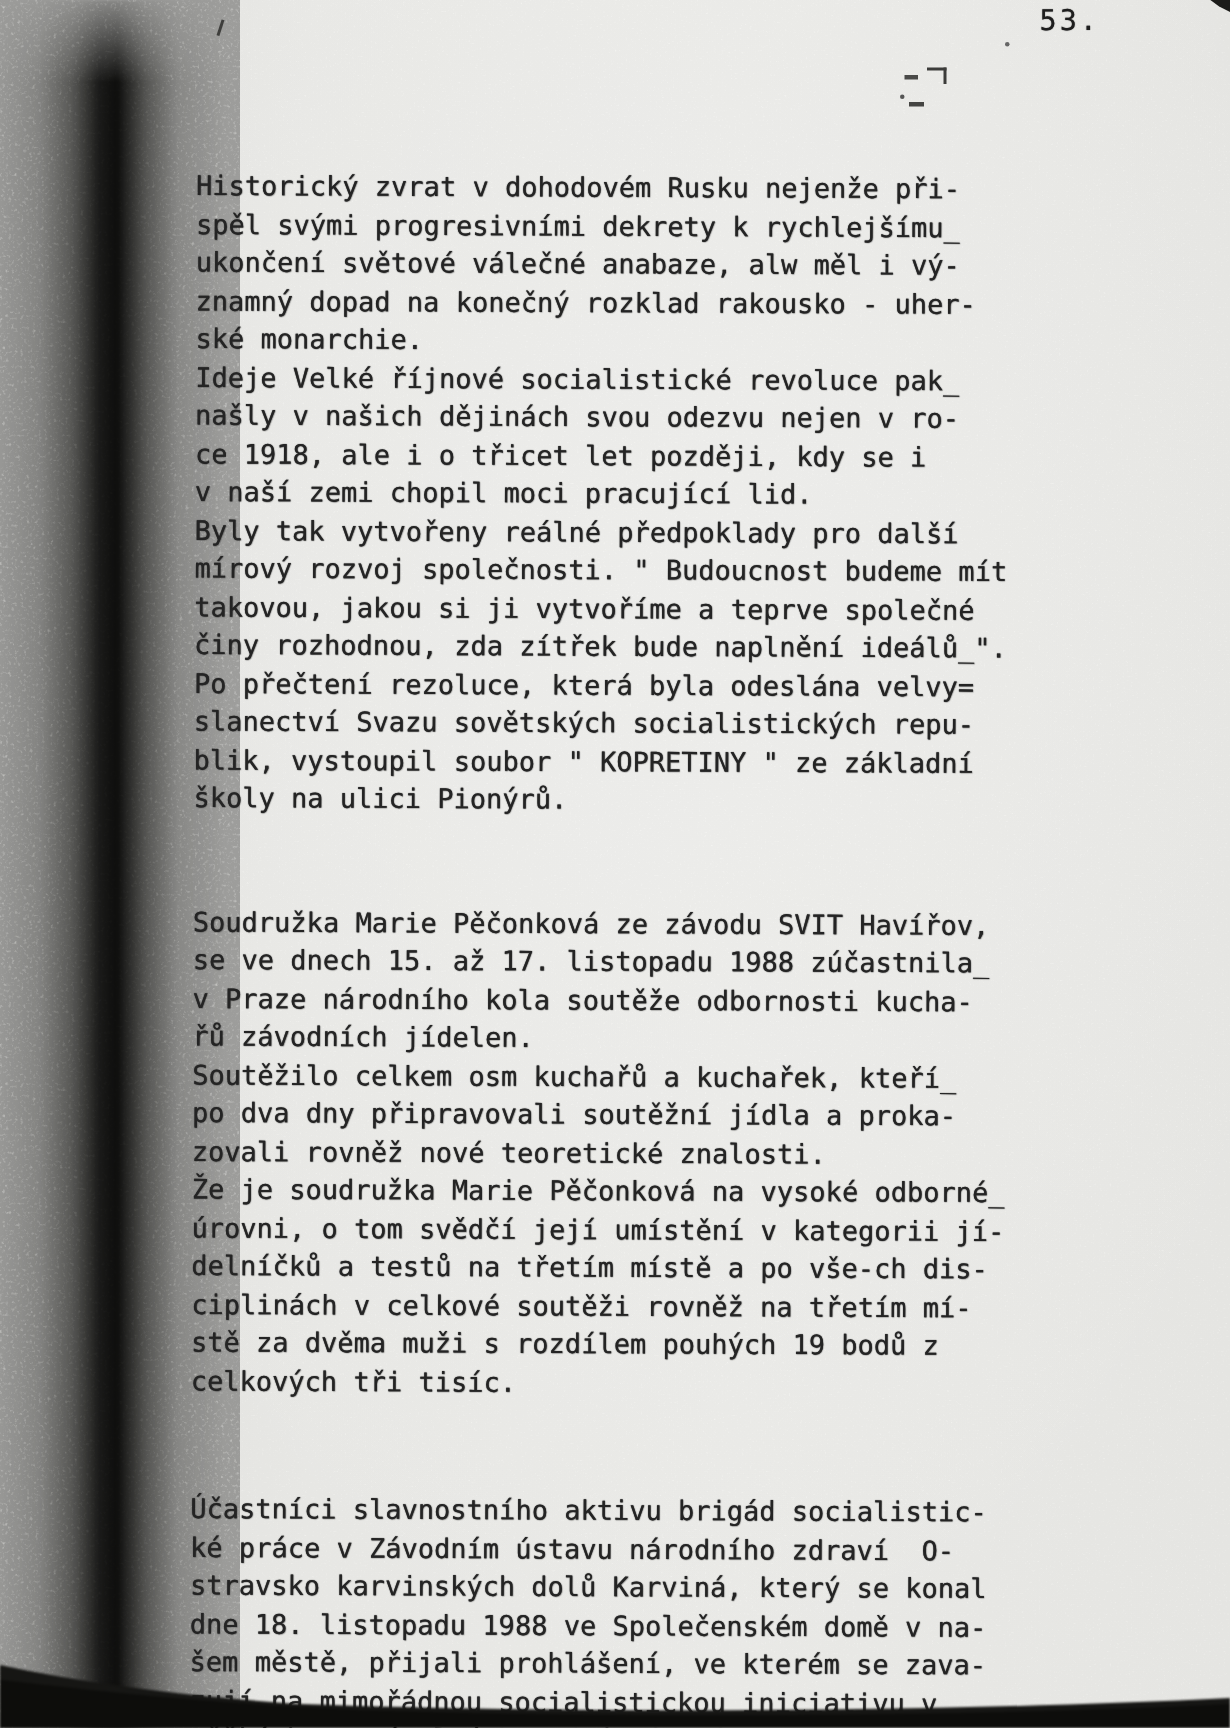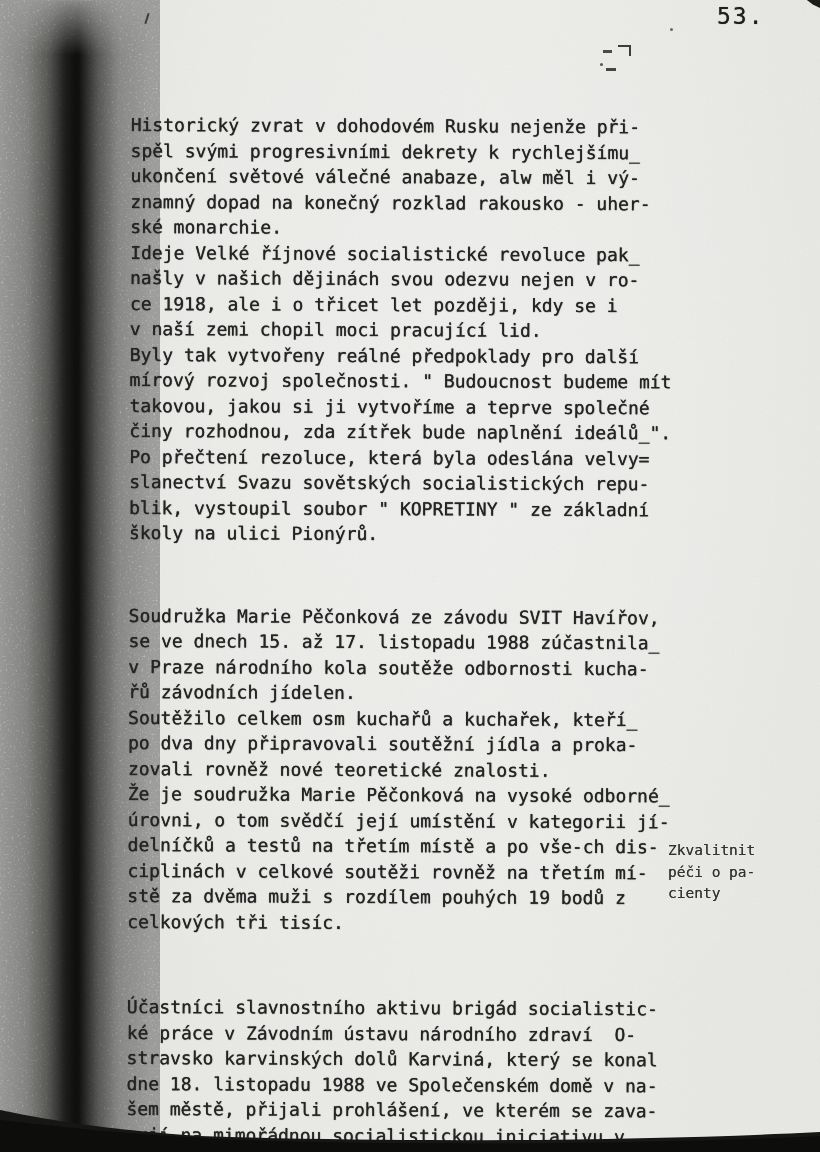--- a/index.html
+++ b/index.html
@@ -33,24 +33,23 @@
     position: absolute; left: 0; top: 0; width: 165px; height: 55px;
     background: linear-gradient(180deg, rgba(246,246,243,0.85), rgba(246,246,243,0));
   }
 
   .grain-band { position: absolute; left: 0; top: 0; opacity: 0.32; mix-blend-mode: multiply; pointer-events: none; }
   .grain-page { position: absolute; left: 0; top: 0; opacity: 0.055; pointer-events: none; }
   .bottom-edge { position: absolute; left: 0; bottom: 0; filter: blur(0.7px); }
 
   .page-number {
     position: absolute; left: 693px; top: 3px;
-    font-size: 23px; letter-spacing: 2px;
+    font-size: 19px; letter-spacing: 2px;
     color: #1e1e1e;
     text-shadow: 0 0 0.7px rgba(20,20,20,0.8);
-    margin-left: 24px;
   }
 
   .body-text {
     position: absolute; left: 131px; top: 61px; width: 585px;
     font-size: 18px; line-height: 25.5px;
     white-space: pre;
     transform: rotate(0.25deg);
     transform-origin: 0 0;
     color: #242424;
     text-shadow: 0 0 0.7px rgba(25,25,25,0.85), 0.4px 0.4px 0.7px rgba(25,25,25,0.3);
@@ -143,23 +142,20 @@
 stravsko karvinských dolů Karviná, který se konal
 dne 18. listopadu 1988 ve Společenském domě v na-
 šem městě, přijali prohlášení, ve kterém se zava-
 zují na mimořádnou socialistickou iniciativu v
 těžkých a svízelných podmínkách ústavu, zvláště
 v období dislokace pracovišť a v posledním období
 při zp-rovoznění a otevření závodní nemocnice v
 Karviné - Novém městě.</div>
   </div>
 
-  <div class="margin-note margin-note-2">Zkvalitnit
-péči o pa-
-cienty</div>
 
   <svg class="bottom-edge" width="820" height="62" viewBox="0 0 820 62">
     <path d="M0,62 L0,20 C30,26 85,38 200,46 C400,53 640,51 820,42 L820,62 Z" fill="#161614"></path>
     <path d="M0,62 L0,30 C40,34 110,44 240,50 C430,56 660,54 820,46 L820,62 Z" fill="#0d0d0b"></path>
   </svg>
 
   <div class="artifact corner-nick"></div>
   <div class="artifact mark-dash-a"></div>
   <div class="artifact mark-bracket"></div>
   <div class="artifact mark-dash-b"></div>

